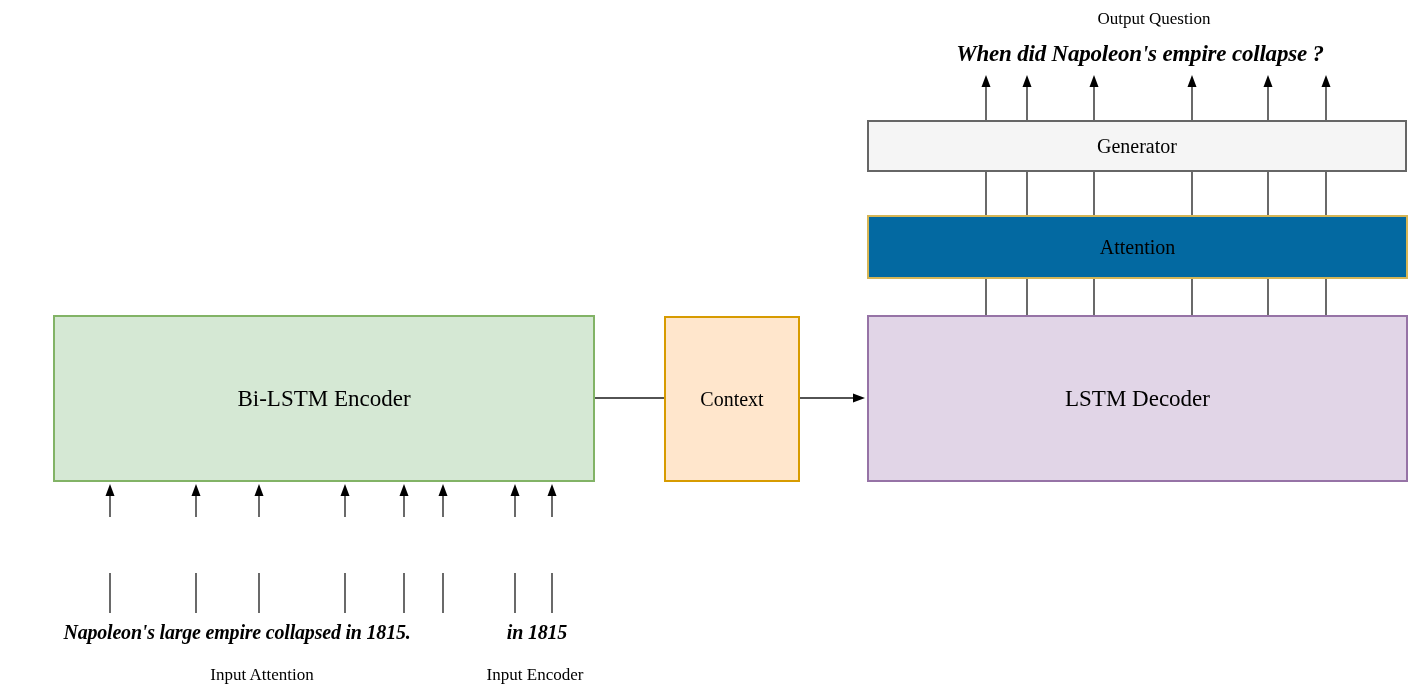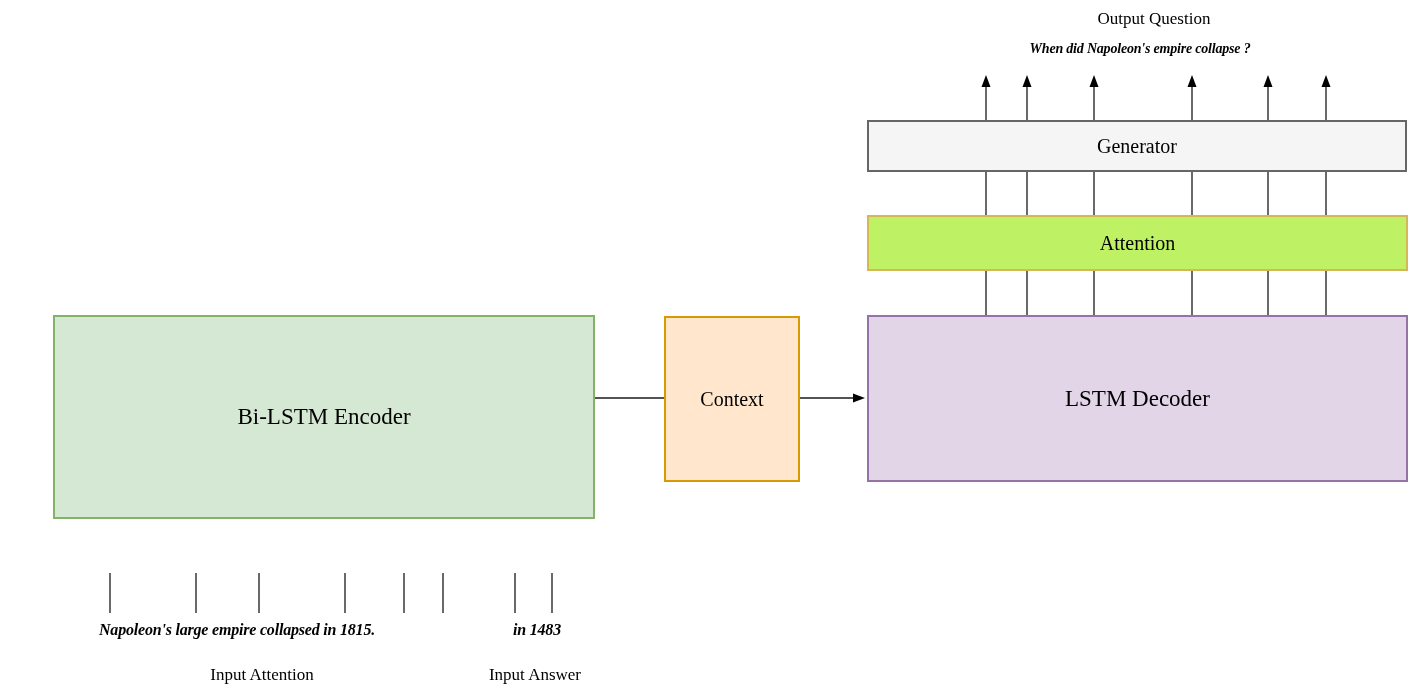--- a/index.html
+++ b/index.html
@@ -23,21 +23,21 @@
   .label-20 { font-size:20px; }
   .label-23 { font-size:23px; }
   .free-text {
     position:absolute;
     white-space:nowrap;
     transform:translateX(-50%);
   }
   .bold-italic {
     font-weight:bold;
     font-style:italic;
-    font-size:16px;
+    font-size:20px;
     letter-spacing:-0.2px;
   }
   .caption { font-size:17px; }
   #connector-svg { position:absolute; left:0; top:0; }
 </style>
 </head>
 <body>
 
 <div class="canvas">
 
@@ -90,44 +90,44 @@
       <line x1="552" y1="517" x2="552" y2="495" stroke="#1a1a1a" stroke-width="1.3"></line>
       <polygon points="552,484 547.5,496 556.5,496" fill="#000"></polygon>
       <line x1="552" y1="573" x2="552" y2="613" stroke="#1a1a1a" stroke-width="1.3"></line>
       <line x1="595" y1="398" x2="664" y2="398" stroke="#1a1a1a" stroke-width="1.3"></line>
       <line x1="800" y1="398" x2="855" y2="398" stroke="#1a1a1a" stroke-width="1.3"></line>
       <polygon points="865,398 853,393.5 853,402.5" fill="#000"></polygon>
     </svg>
 
   <div class="free-text caption" style="left:1154px; top:9px;">Output Question</div>
 
-  <div class="free-text bold-italic" style="left:1140px; top:41px; font-size:14px;">When did Napoleon's empire collapse ?</div>
+  <div class="free-text bold-italic" style="left:1140px; top:41px; font-size:23px;">When did Napoleon's empire collapse ?</div>
 
   <div class="dbox" style="left: 867px; top: 120px; width: 540px; height: 52px; background-color: rgb(245, 245, 245); border-color: rgb(102, 102, 102);">
     <span class="label-20">Generator</span>
   </div>
 
-  <div class="dbox" style="left: 867px; top: 215px; width: 541px; height: 56px; background-color: #bef264; border-color: rgb(214, 182, 86);">
+  <div class="dbox" style="left: 867px; top: 215px; width: 541px; height: 64px; background-color: #0369a1; border-color: rgb(214, 182, 86);">
     <span class="label-20">Attention</span>
   </div>
 
   <div class="dbox" style="left: 664px; top: 316px; width: 136px; height: 166px; background-color: rgb(255, 230, 204); border-color: rgb(215, 155, 0);">
     <span class="label-20">Context</span>
   </div>
 
   <div class="dbox" style="left: 867px; top: 315px; width: 541px; height: 167px; background-color: rgb(225, 213, 231); border-color: rgb(150, 115, 166);">
     <span class="label-23">LSTM Decoder</span>
   </div>
 
-  <div class="dbox" style="left: 53px; top: 315px; width: 542px; height: 204px; background-color: rgb(213, 232, 212); border-color: rgb(130, 179, 102);">
+  <div class="dbox" style="left: 53px; top: 315px; width: 542px; height: 167px; background-color: rgb(213, 232, 212); border-color: rgb(130, 179, 102);">
     <span class="label-23">Bi-LSTM Encoder</span>
   </div>
 
 
   <div class="free-text bold-italic" style="left:237px; top:621px;">Napoleon's large empire collapsed in 1815.</div>
 
-  <div class="free-text bold-italic" style="left:537px; top:621px;">in 1483</div>
+  <div class="free-text bold-italic" style="left:537px; top:621px;">in 1815</div>
 
   <div class="free-text caption" style="left:262px; top:665px;">Input Attention</div>
 
-  <div class="free-text caption" style="left:535px; top:665px;">Input Answer</div>
+  <div class="free-text caption" style="left:535px; top:665px;">Input Encoder</div>
 
 </div>
 
 </body></html>

